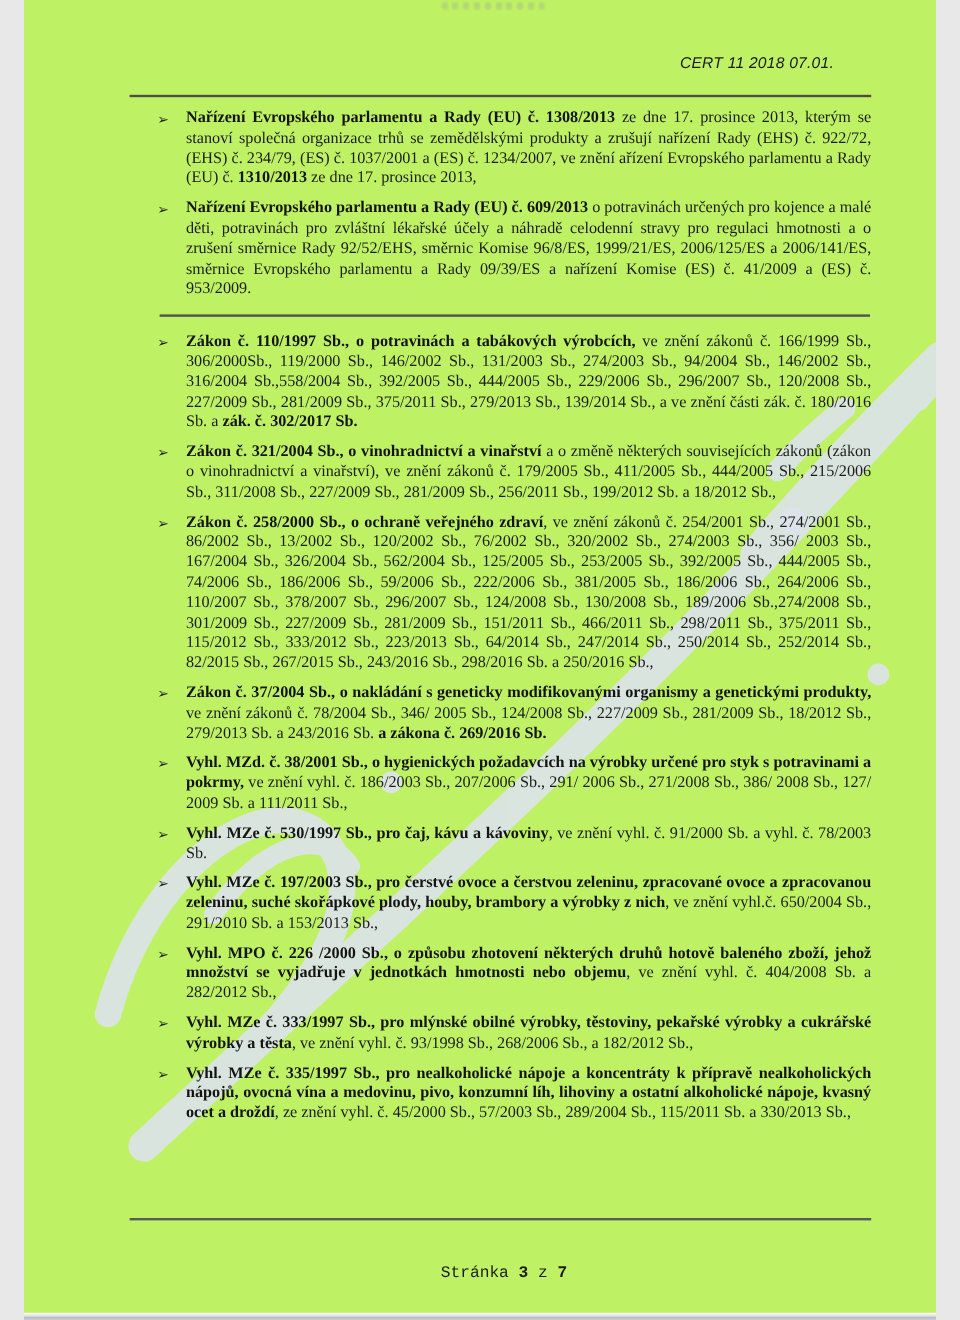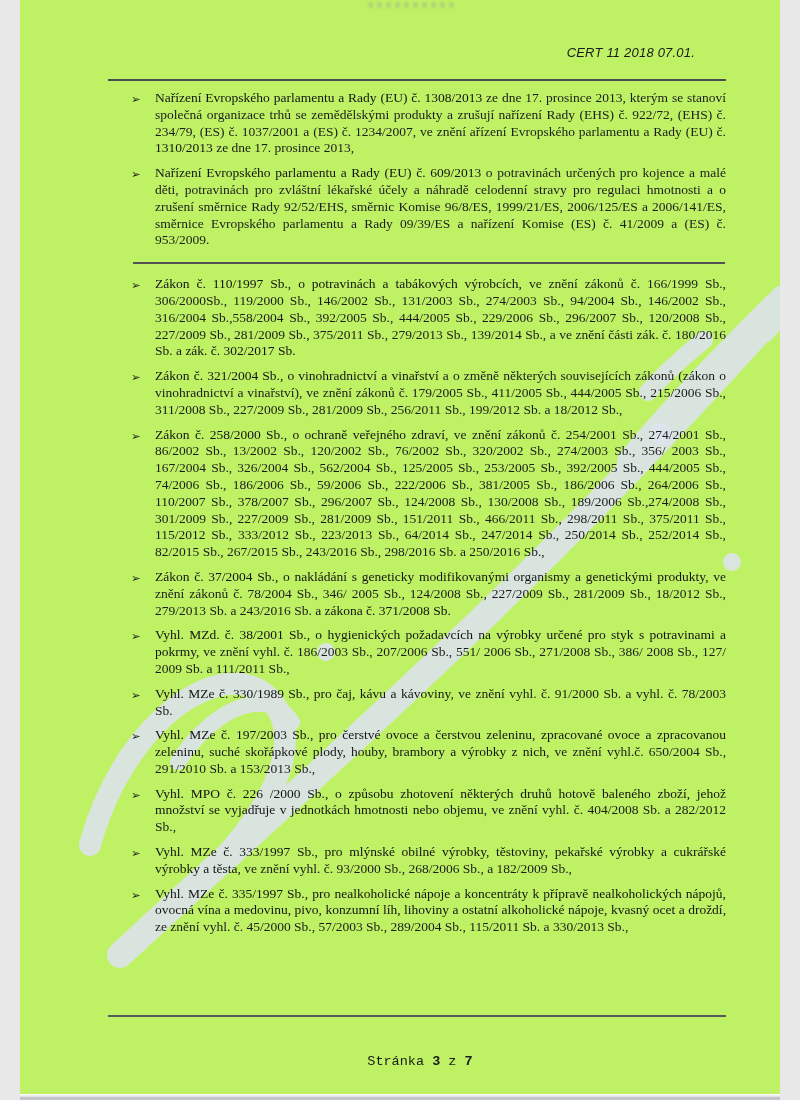--- a/index.html
+++ b/index.html
@@ -33,21 +33,21 @@
     font-size:13.5px;line-height:16.8px;
     color:#1c1c1c;
     margin-bottom:8px;
   }
   .item:last-child{margin-bottom:0;}
   .item .bullet{
     position:absolute;left:1px;top:1px;
     font-family:"DejaVu Sans",sans-serif;
     font-size:11.5px;color:#1c1c1c;
   }
-  .item strong{font-weight:normal;color:#141414;}
+  .item strong{font-weight:bold;color:#141414;}
   .section-divider{
     height:2px;background:#525252;
     width:592px;margin:13px 0 12px 3px;
   }
   .footer-rule{
     position:absolute;top:1015px;left:88px;width:618px;height:2px;
     background:#5a5a5a;z-index:2;
   }
   .footer-text{
     position:absolute;top:1022px;left:0;width:800px;text-align:center;z-index:2;
@@ -91,26 +91,26 @@
   <div class="header-code">CERT 11 2018 07.01.</div>
   <div class="header-rule"></div>
 
   <div class="content">
       <div class="item"><span class="bullet">➢</span><span class="item-text"><strong>Nařízení Evropského parlamentu a Rady (EU) č. 1308/2013</strong><span> ze dne 17. prosince 2013, kterým se stanoví společná organizace trhů se zemědělskými produkty a zrušují nařízení Rady (EHS) č. 922/72, (EHS) č. 234/79, (ES) č. 1037/2001 a (ES) č. 1234/2007, ve znění ařízení Evropského parlamentu a Rady (EU) č. </span><strong>1310/2013</strong><span> ze dne 17. prosince 2013,</span></span></div>
       <div class="item"><span class="bullet">➢</span><span class="item-text"><strong>Nařízení Evropského parlamentu a Rady (EU) č. 609/2013</strong><span> o potravinách určených pro kojence a malé děti, potravinách pro zvláštní lékařské účely a náhradě celodenní stravy pro regulaci hmotnosti a o zrušení směrnice Rady 92/52/EHS, směrnic Komise 96/8/ES, 1999/21/ES, 2006/125/ES a 2006/141/ES, směrnice Evropského parlamentu a Rady 09/39/ES a nařízení Komise (ES) č. 41/2009 a (ES) č. 953/2009.</span></span></div>
       <div class="section-divider"></div>
       <div class="item"><span class="bullet">➢</span><span class="item-text"><strong>Zákon č. 110/1997 Sb., o potravinách a tabákových výrobcích,</strong><span> ve znění zákonů č. 166/1999 Sb., 306/2000Sb., 119/2000 Sb., 146/2002 Sb., 131/2003 Sb., 274/2003 Sb., 94/2004 Sb., 146/2002 Sb., 316/2004 Sb.,558/2004 Sb., 392/2005 Sb., 444/2005 Sb., 229/2006 Sb., 296/2007 Sb., 120/2008 Sb., 227/2009 Sb., 281/2009 Sb., 375/2011 Sb., 279/2013 Sb., 139/2014 Sb., a ve znění části zák. č. 180/2016 Sb. a </span><strong>zák. č. 302/2017 Sb.</strong></span></div>
       <div class="item"><span class="bullet">➢</span><span class="item-text"><strong>Zákon č. 321/2004 Sb., o vinohradnictví a vinařství</strong><span> a o změně některých souvisejících zákonů (zákon o vinohradnictví a vinařství), ve znění zákonů č. 179/2005 Sb., 411/2005 Sb., 444/2005 Sb., 215/2006 Sb., 311/2008 Sb., 227/2009 Sb., 281/2009 Sb., 256/2011 Sb., 199/2012 Sb. a 18/2012 Sb.,</span></span></div>
       <div class="item"><span class="bullet">➢</span><span class="item-text"><strong>Zákon č. 258/2000 Sb., o ochraně veřejného zdraví</strong><span>, ve znění zákonů č. 254/2001 Sb., 274/2001 Sb., 86/2002 Sb., 13/2002 Sb., 120/2002 Sb., 76/2002 Sb., 320/2002 Sb., 274/2003 Sb., 356/ 2003 Sb., 167/2004 Sb., 326/2004 Sb., 562/2004 Sb., 125/2005 Sb., 253/2005 Sb., 392/2005 Sb., 444/2005 Sb., 74/2006 Sb., 186/2006 Sb., 59/2006 Sb., 222/2006 Sb., 381/2005 Sb., 186/2006 Sb., 264/2006 Sb., 110/2007 Sb., 378/2007 Sb., 296/2007 Sb., 124/2008 Sb., 130/2008 Sb., 189/2006 Sb.,274/2008 Sb., 301/2009 Sb., 227/2009 Sb., 281/2009 Sb., 151/2011 Sb., 466/2011 Sb., 298/2011 Sb., 375/2011 Sb., 115/2012 Sb., 333/2012 Sb., 223/2013 Sb., 64/2014 Sb., 247/2014 Sb., 250/2014 Sb., 252/2014 Sb., 82/2015 Sb., 267/2015 Sb., 243/2016 Sb., 298/2016 Sb. a 250/2016 Sb.,</span></span></div>
-      <div class="item"><span class="bullet">➢</span><span class="item-text"><strong>Zákon č. 37/2004 Sb., o nakládání s geneticky modifikovanými organismy a genetickými produkty,</strong><span> ve znění zákonů č. 78/2004 Sb., 346/ 2005 Sb., 124/2008 Sb., 227/2009 Sb., 281/2009 Sb., 18/2012 Sb., 279/2013 Sb. a 243/2016 Sb.</span><strong> a zákona č. 371/2008 Sb.</strong></span></div>
-      <div class="item"><span class="bullet">➢</span><span class="item-text"><strong>Vyhl. MZd. č. 38/2001 Sb., o hygienických požadavcích na výrobky určené pro styk s potravinami a pokrmy,</strong><span> ve znění vyhl. č. 186/2003 Sb., 207/2006 Sb., 551/ 2006 Sb., 271/2008 Sb., 386/ 2008 Sb., 127/ 2009 Sb. a 111/2011 Sb.,</span></span></div>
-      <div class="item"><span class="bullet">➢</span><span class="item-text"><strong>Vyhl. MZe č. 330/1989 Sb., pro čaj, kávu a kávoviny</strong><span>, ve znění vyhl. č. 91/2000 Sb. a vyhl. č. 78/2003 Sb.</span></span></div>
+      <div class="item"><span class="bullet">➢</span><span class="item-text"><strong>Zákon č. 37/2004 Sb., o nakládání s geneticky modifikovanými organismy a genetickými produkty,</strong><span> ve znění zákonů č. 78/2004 Sb., 346/ 2005 Sb., 124/2008 Sb., 227/2009 Sb., 281/2009 Sb., 18/2012 Sb., 279/2013 Sb. a 243/2016 Sb.</span><strong> a zákona č. 269/2016 Sb.</strong></span></div>
+      <div class="item"><span class="bullet">➢</span><span class="item-text"><strong>Vyhl. MZd. č. 38/2001 Sb., o hygienických požadavcích na výrobky určené pro styk s potravinami a pokrmy,</strong><span> ve znění vyhl. č. 186/2003 Sb., 207/2006 Sb., 291/ 2006 Sb., 271/2008 Sb., 386/ 2008 Sb., 127/ 2009 Sb. a 111/2011 Sb.,</span></span></div>
+      <div class="item"><span class="bullet">➢</span><span class="item-text"><strong>Vyhl. MZe č. 530/1997 Sb., pro čaj, kávu a kávoviny</strong><span>, ve znění vyhl. č. 91/2000 Sb. a vyhl. č. 78/2003 Sb.</span></span></div>
       <div class="item"><span class="bullet">➢</span><span class="item-text"><strong>Vyhl. MZe č. 197/2003 Sb., pro čerstvé ovoce a čerstvou zeleninu, zpracované ovoce a zpracovanou zeleninu, suché skořápkové plody, houby, brambory a výrobky z nich</strong><span>, ve znění vyhl.č. 650/2004 Sb., 291/2010 Sb. a 153/2013 Sb.,</span></span></div>
       <div class="item"><span class="bullet">➢</span><span class="item-text"><strong>Vyhl. MPO č. 226 /2000 Sb., o způsobu zhotovení některých druhů hotově baleného zboží, jehož množství se vyjadřuje v jednotkách hmotnosti nebo objemu</strong><span>, ve znění vyhl. č. 404/2008 Sb. a 282/2012 Sb.,</span></span></div>
-      <div class="item"><span class="bullet">➢</span><span class="item-text"><strong>Vyhl. MZe č. 333/1997 Sb., pro mlýnské obilné výrobky, těstoviny, pekařské výrobky a cukrářské výrobky a těsta</strong><span>, ve znění vyhl. č. 93/2000 Sb., 268/2006 Sb., a 182/2009 Sb.,</span></span></div>
+      <div class="item"><span class="bullet">➢</span><span class="item-text"><strong>Vyhl. MZe č. 333/1997 Sb., pro mlýnské obilné výrobky, těstoviny, pekařské výrobky a cukrářské výrobky a těsta</strong><span>, ve znění vyhl. č. 93/1998 Sb., 268/2006 Sb., a 182/2012 Sb.,</span></span></div>
       <div class="item"><span class="bullet">➢</span><span class="item-text"><strong>Vyhl. MZe č. 335/1997 Sb., pro nealkoholické nápoje a koncentráty k přípravě nealkoholických nápojů, ovocná vína a medovinu, pivo, konzumní líh, lihoviny a ostatní alkoholické nápoje, kvasný ocet a droždí</strong><span>, ze znění vyhl. č. 45/2000 Sb., 57/2003 Sb., 289/2004 Sb., 115/2011 Sb. a 330/2013 Sb.,</span></span></div>
     </div>
 
   <div class="footer-rule"></div>
   <div class="footer-text"><span>Stránka</span> <strong>3</strong> <span>z</span> <strong>7</strong></div>
 
   <div class="bottom-edge"></div>
 </div>
 
 </body></html>

